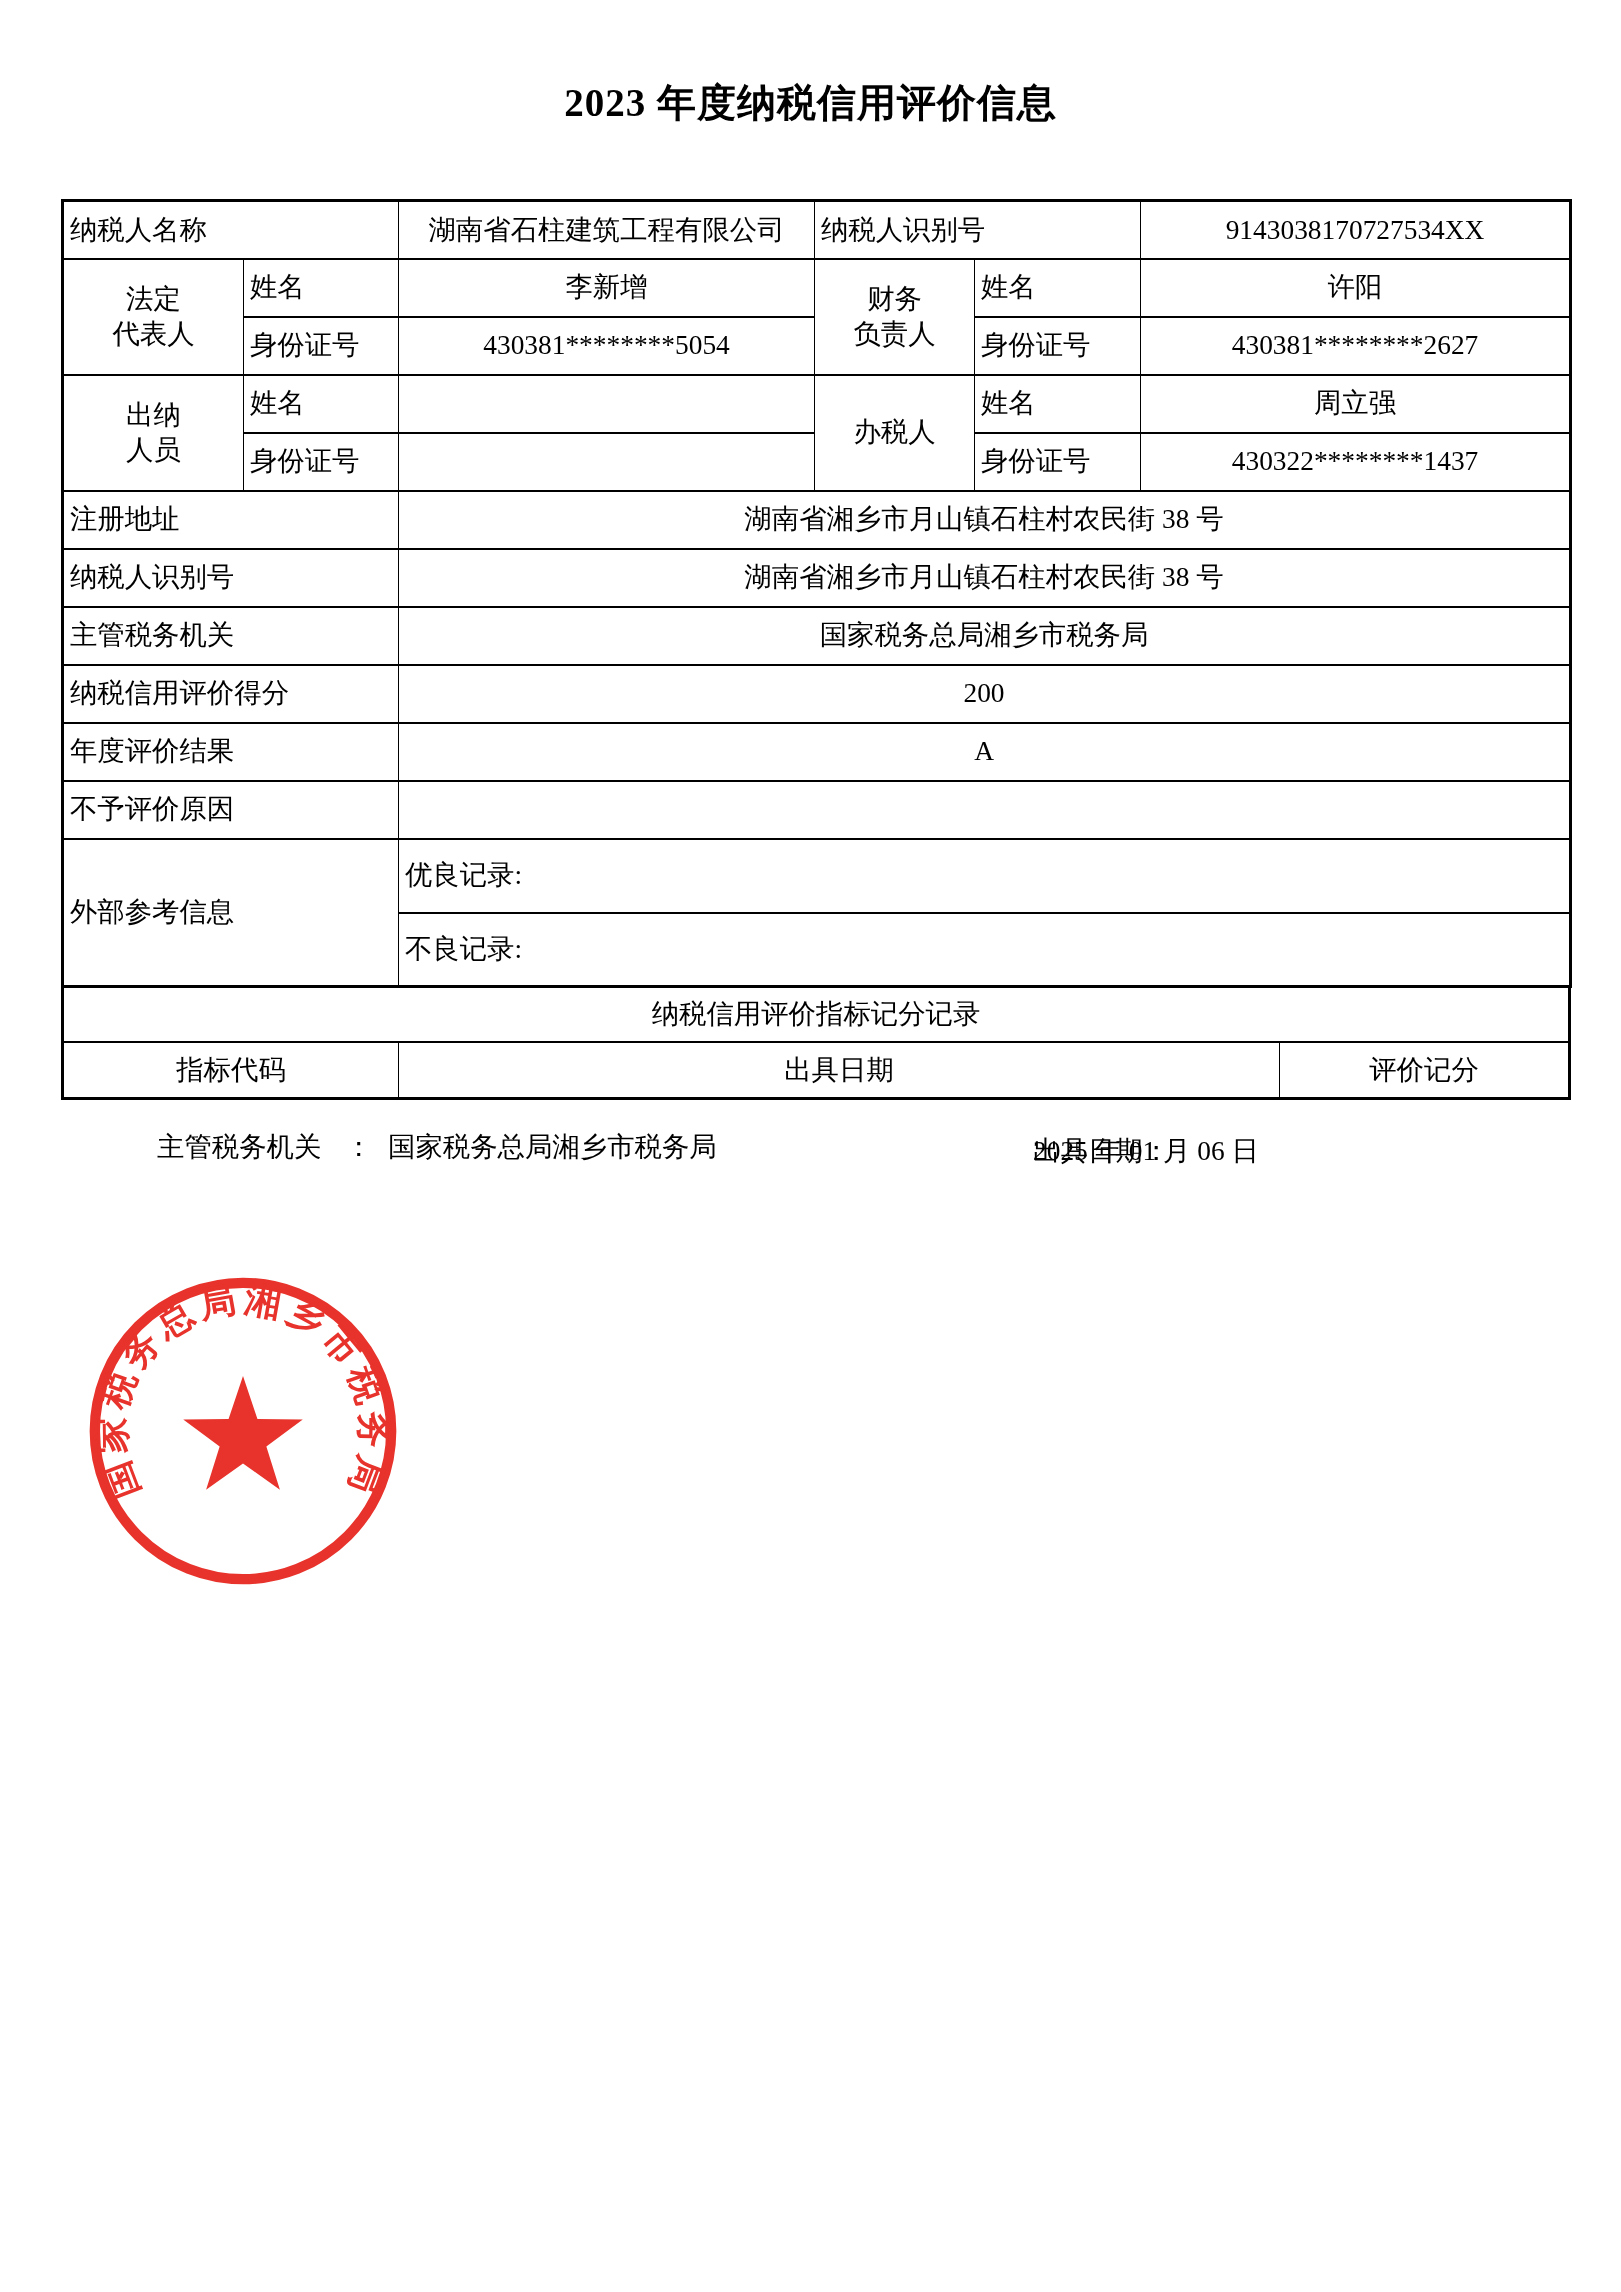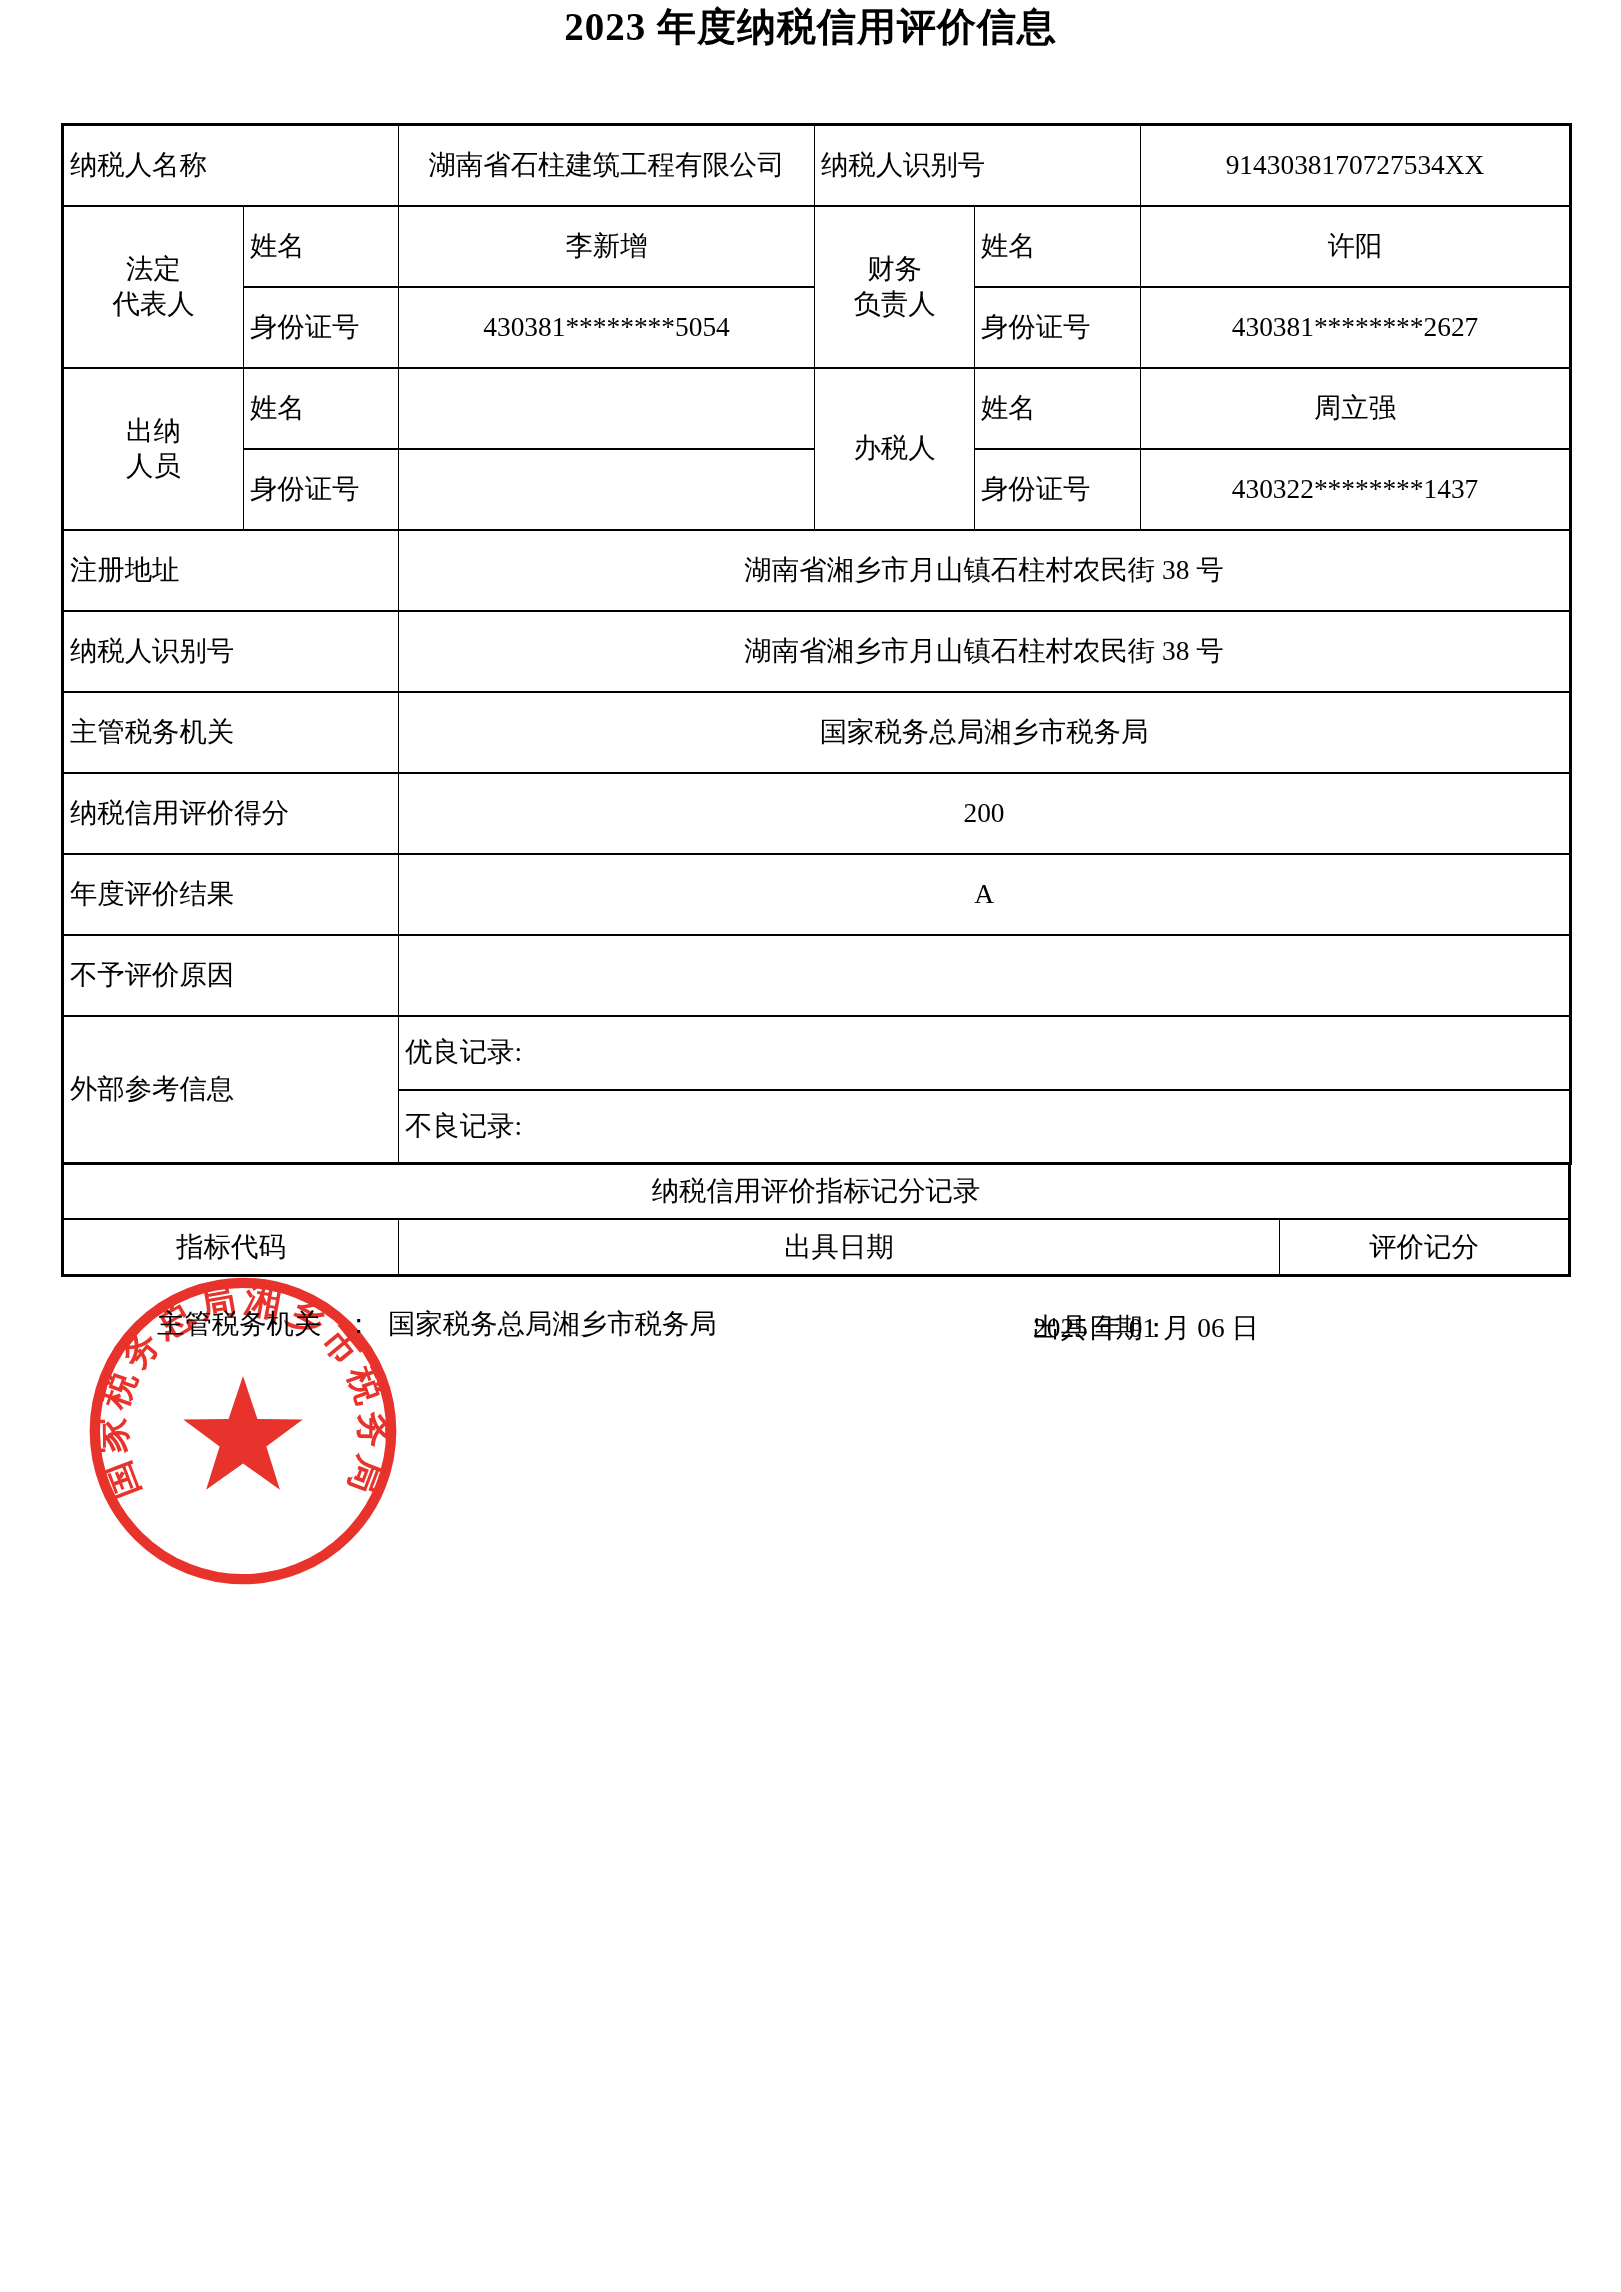--- a/index.html
+++ b/index.html
@@ -5,20 +5,21 @@
   * { box-sizing: border-box; margin: 0; padding: 0; }
   html, body { background: #ffffff; }
   body {
     width: 1621px; height: 2293px;
     font-family: "Liberation Serif", "DejaVu Serif", serif;
     color: #000;
   }
   .page { position: relative; width: 1621px; height: 2293px; overflow: hidden; }
 
   .doc-title {
+    padding-top: 76px;
     margin-bottom: 69px;
     text-align: center;
     font-size: 39px;
     font-weight: bold;
     letter-spacing: 1px;
   }
 
   table.form {
     border-collapse: collapse;
     table-layout: fixed;
@@ -29,21 +30,21 @@
   table.form td {
     border-left: 1.5px solid #000;
     border-right: 1.5px solid #000;
     border-top: 2.9px solid #000;
     border-bottom: 2.9px solid #000;
     font-size: 27.4px;
     line-height: 1.25;
     padding: 2px 5.9px;
     overflow: hidden;
   }
-  tr.row { height: 81px; }
+  tr.row { height: 58px; }
   tr.row-tall { height: 74px; }
   tr.row-ind { height: 56px; }
 
   td.label { text-align: left; padding-left: 14.7px; }
   td.value { text-align: center; }
   td.group { text-align: center; white-space: pre-line; }
   td.center { text-align: center; }
 
   table.ind { margin-top: -3.4px; }
 

